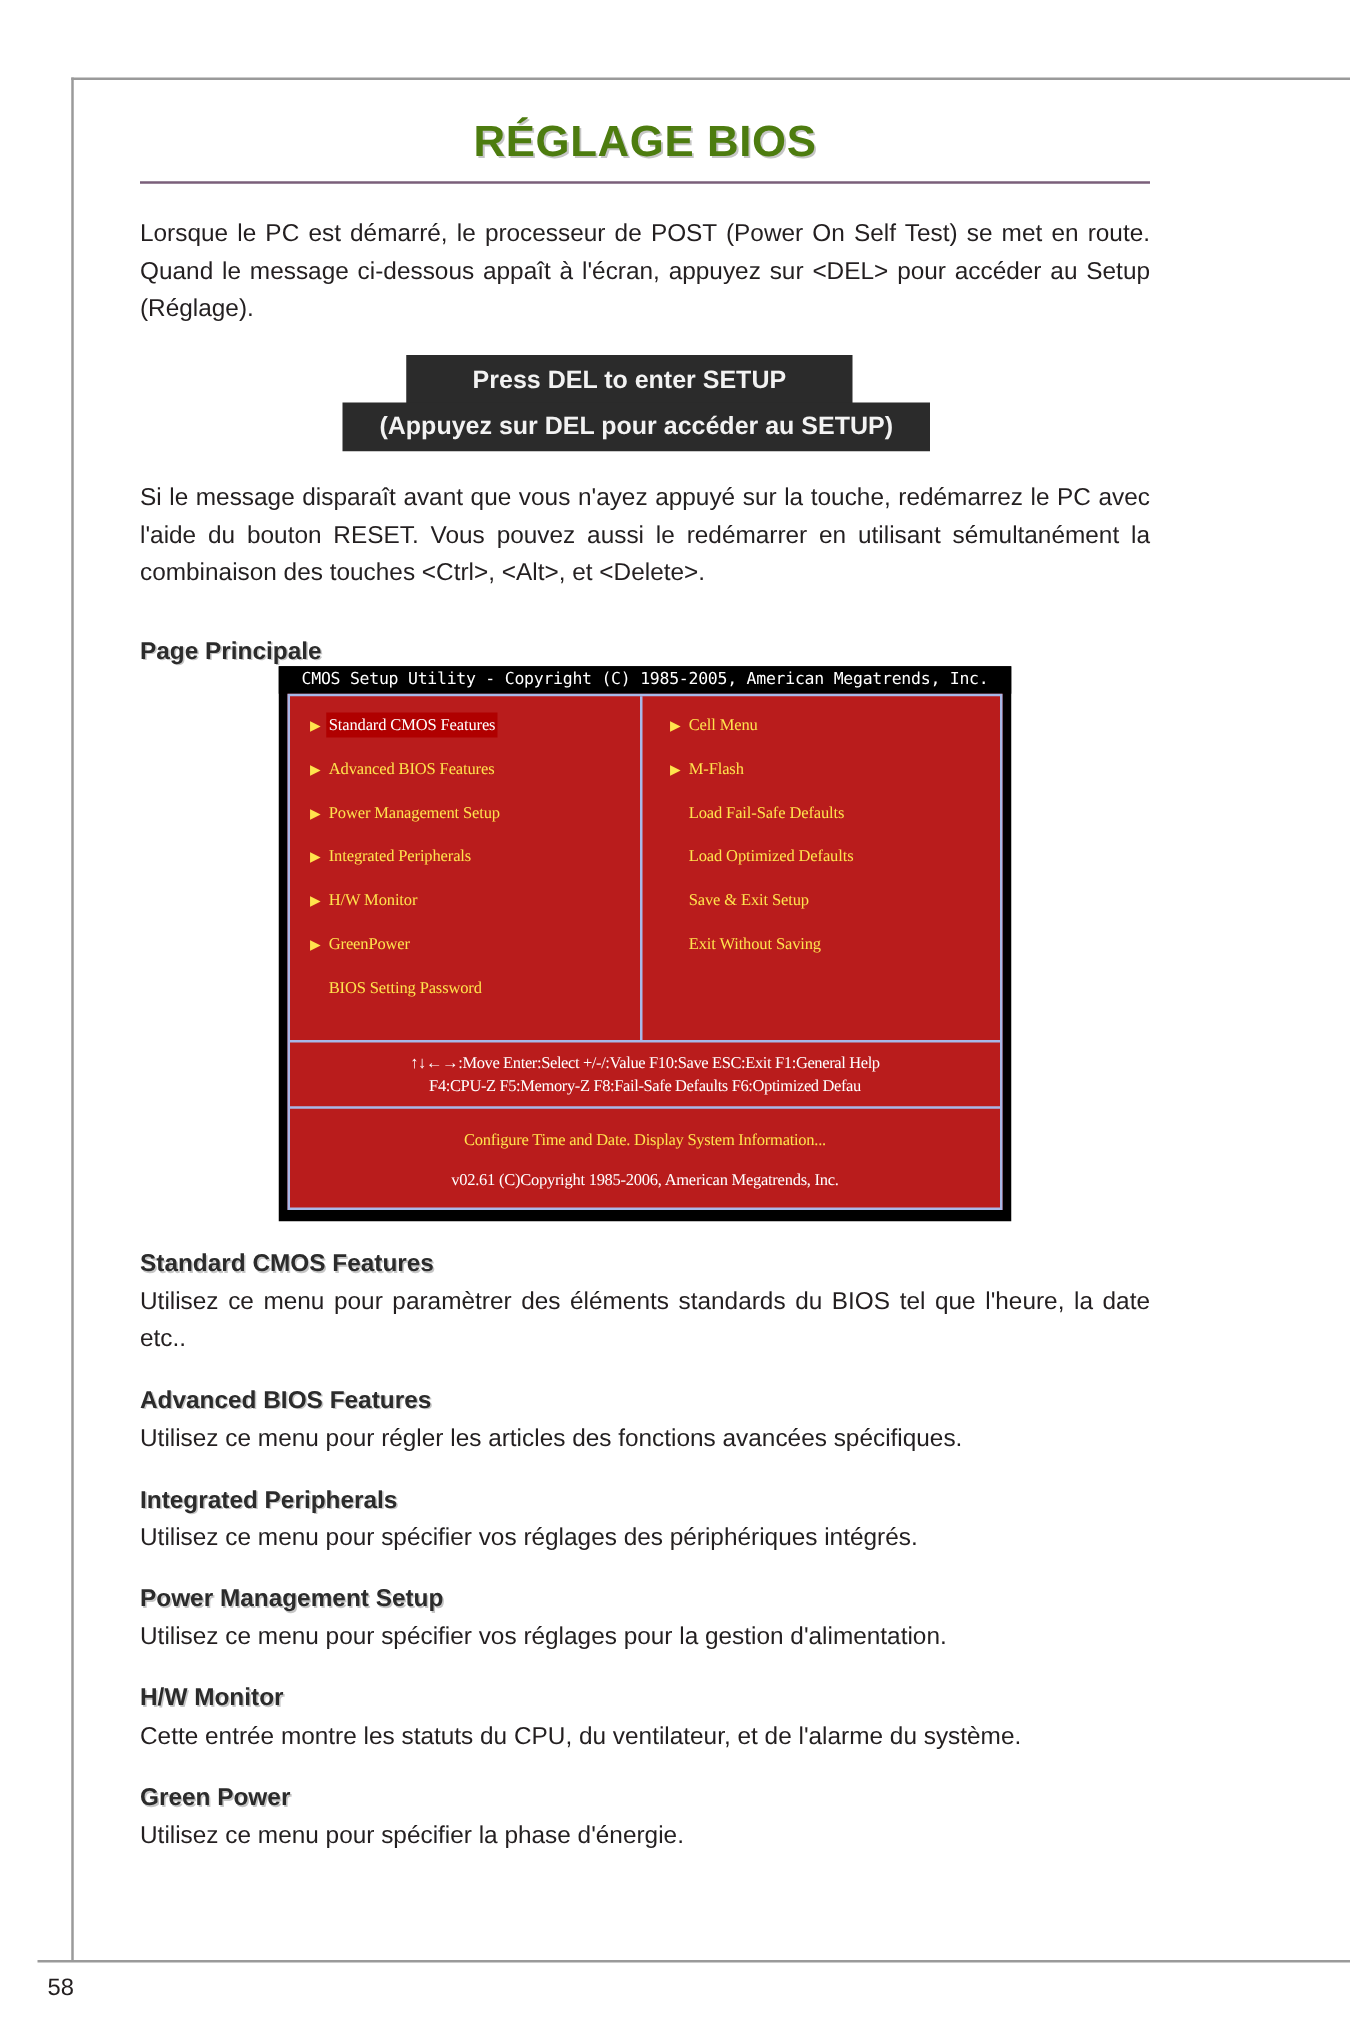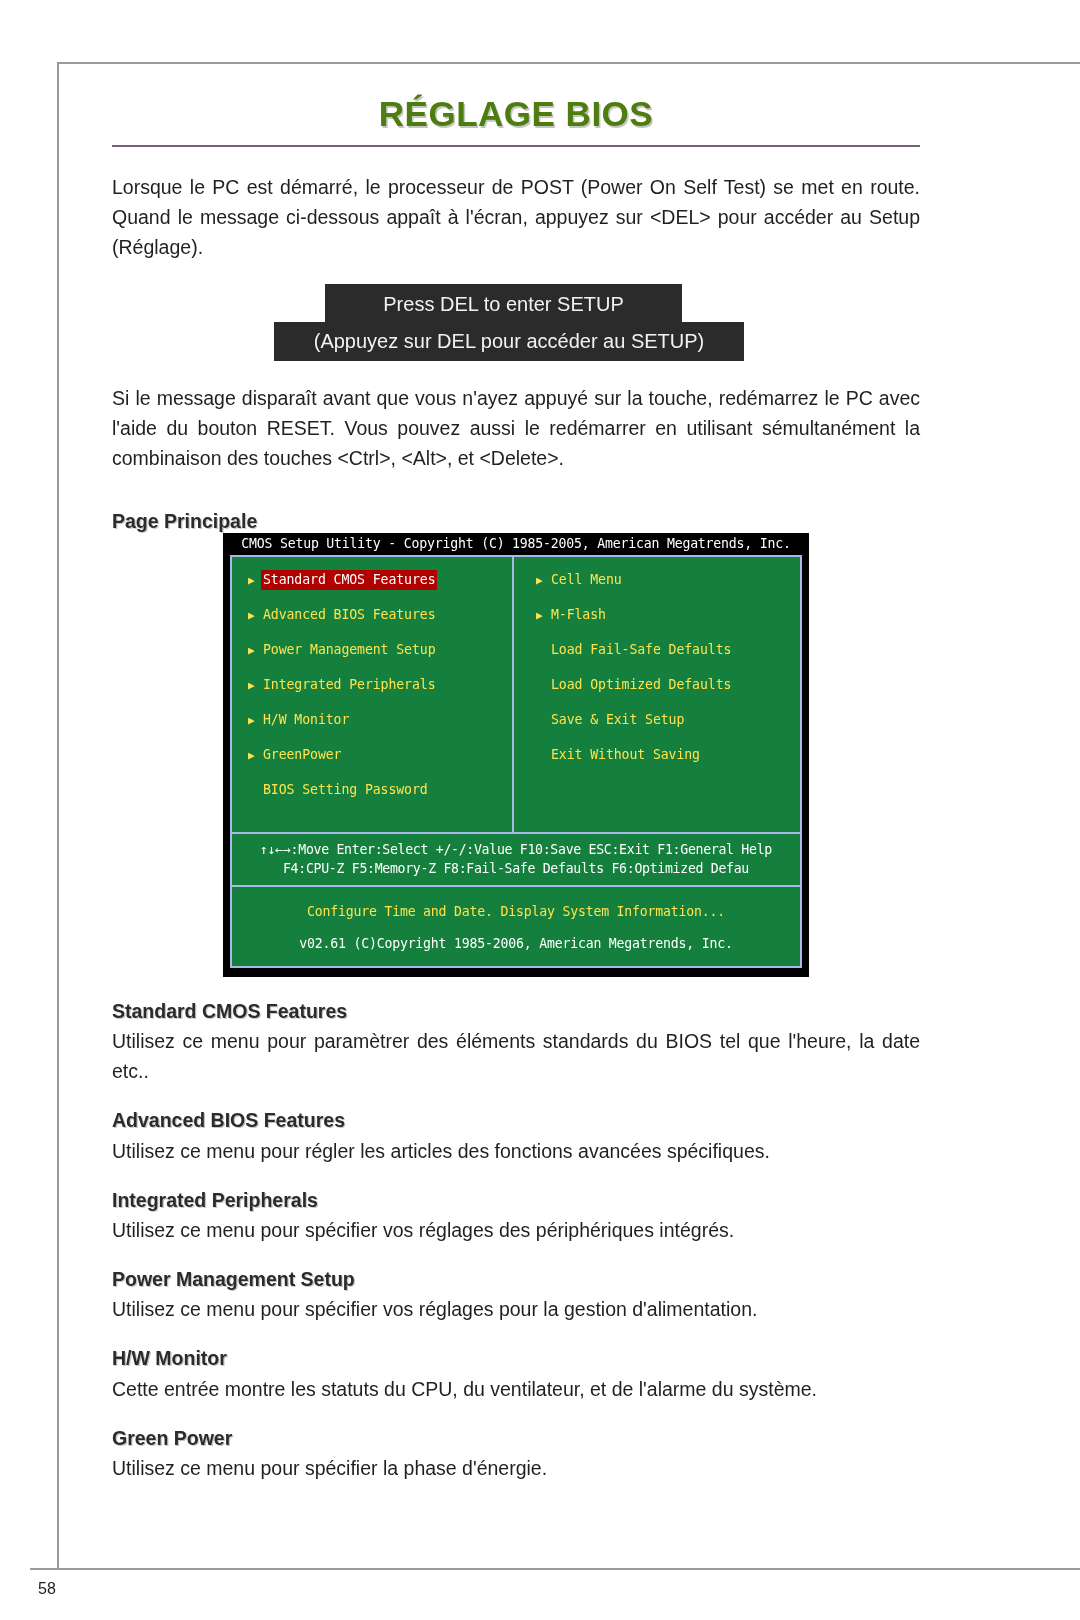--- a/index.html
+++ b/index.html
@@ -94,20 +94,21 @@
     position: relative;
     height: 77px;
   }
   .msg-box {
     position: absolute;
     background: #2b2b2b;
     color: #f2f2f2;
     font-size: 20px;
     text-align: center;
     box-sizing: border-box;
+    font-weight: bold;
   }
   .msg-box.one {
     left: 213px;
     top: 0;
     width: 357px;
     height: 41px;
     line-height: 41px;
   }
   .msg-box.two {
     left: 162px;
@@ -135,24 +136,25 @@
     line-height: 22px;
     background: #000000;
     color: #ffffff;
     font-size: 13.2px;
     text-align: center;
     letter-spacing: -0.2px;
     white-space: nowrap;
   }
   .bios-body {
     margin: 0 7px;
-    background: #15803d;
+    background: #b91c1c;
     border: 2px solid #a8b8e8;
     box-sizing: border-box;
     position: relative;
+    font-family: Liberation Serif, serif;
   }
   .bios-menu {
     display: flex;
     height: 275px;
     position: relative;
   }
   .bios-col {
     flex: 1;
     padding-top: 13px;
     box-sizing: border-box;
@@ -209,21 +211,21 @@
 
   
   .section { margin-top: 23px; }
   .section .sub-head { margin-bottom: 3px; }
 
   
   #page-number {
     position: absolute;
     left: 38px;
     top: 1580px;
-    font-size: 16px;
+    font-size: 19px;
     color: #231f20;
   }
 </style>
 </head>
 <body>
 
 <div id="page">
 
   <div id="page-border"></div>
   <div id="page-border-bottom"></div>

